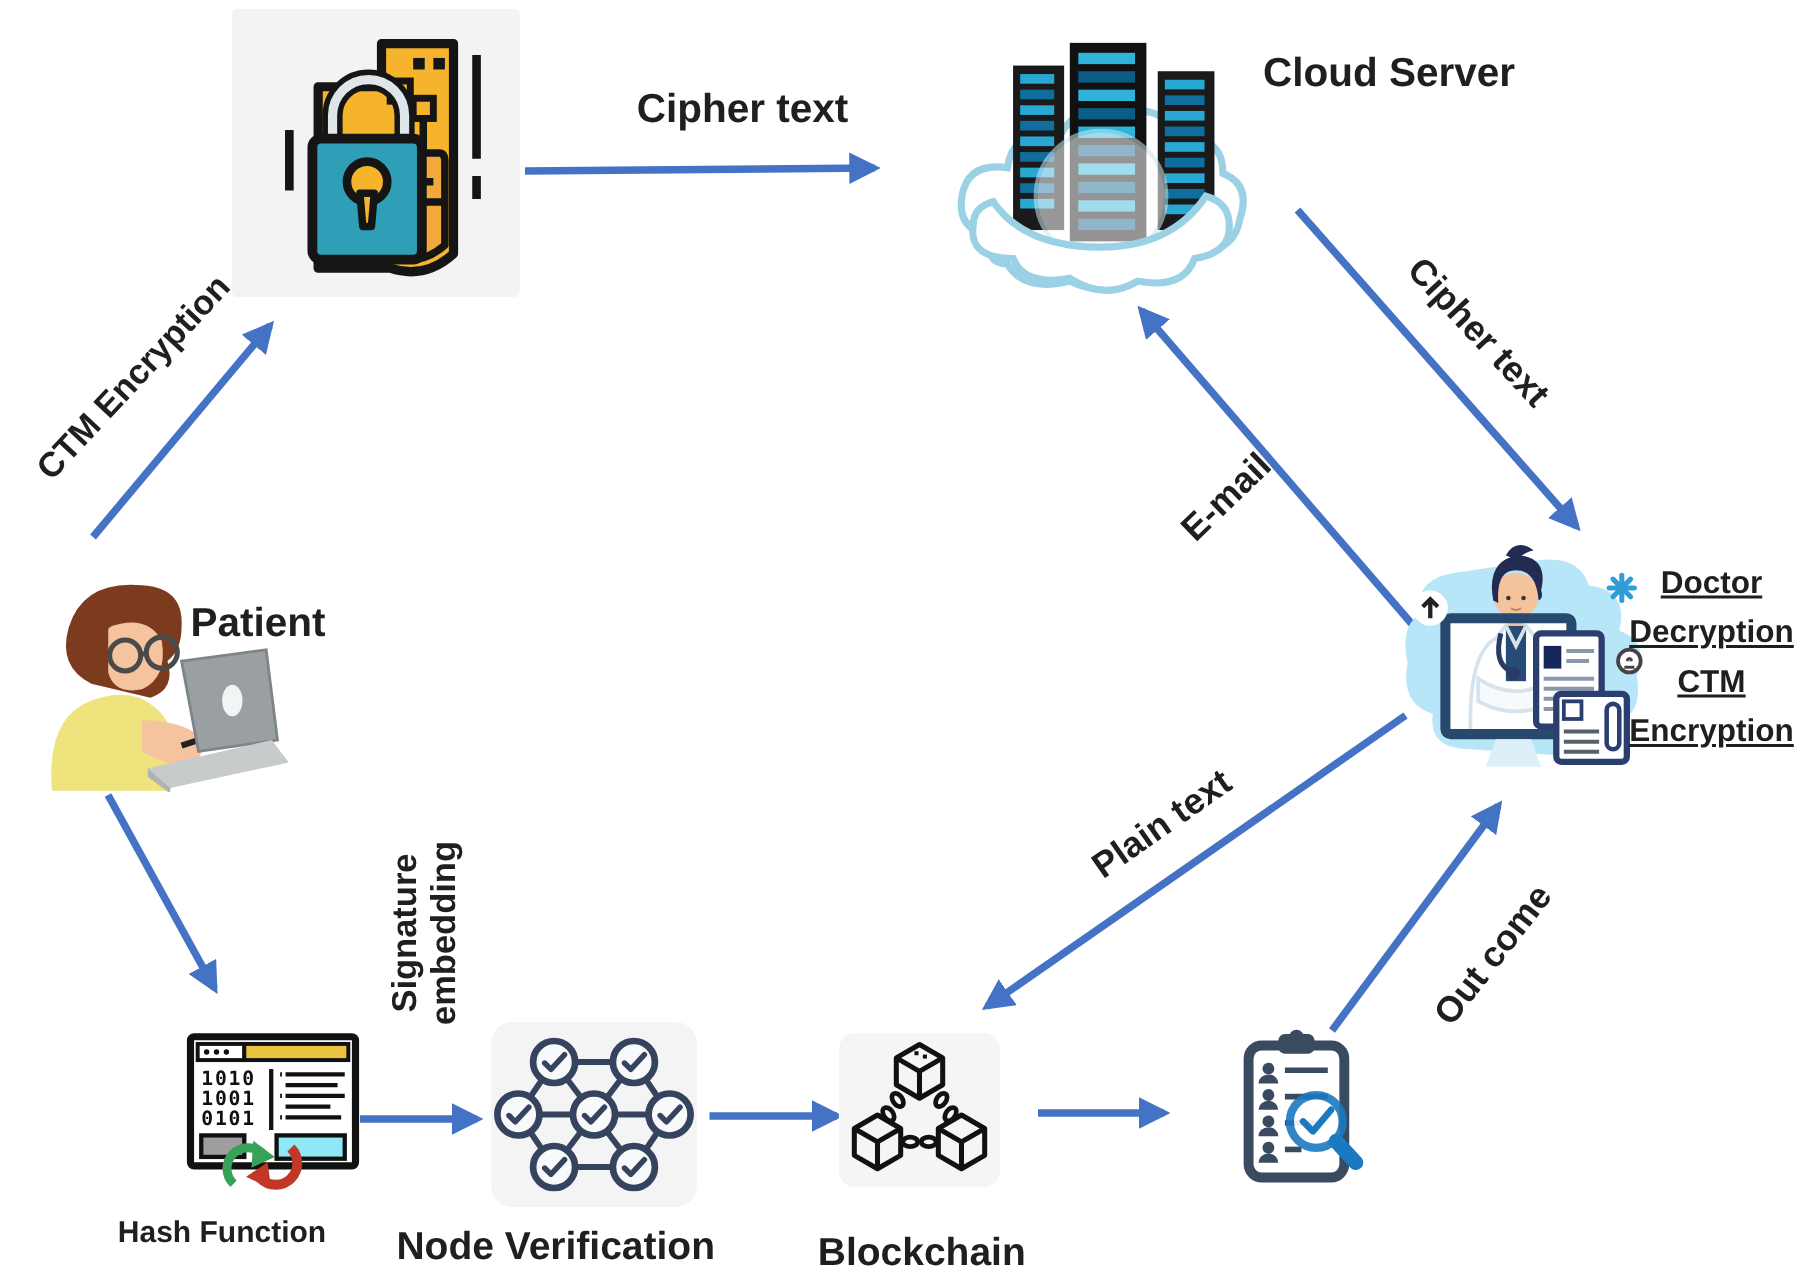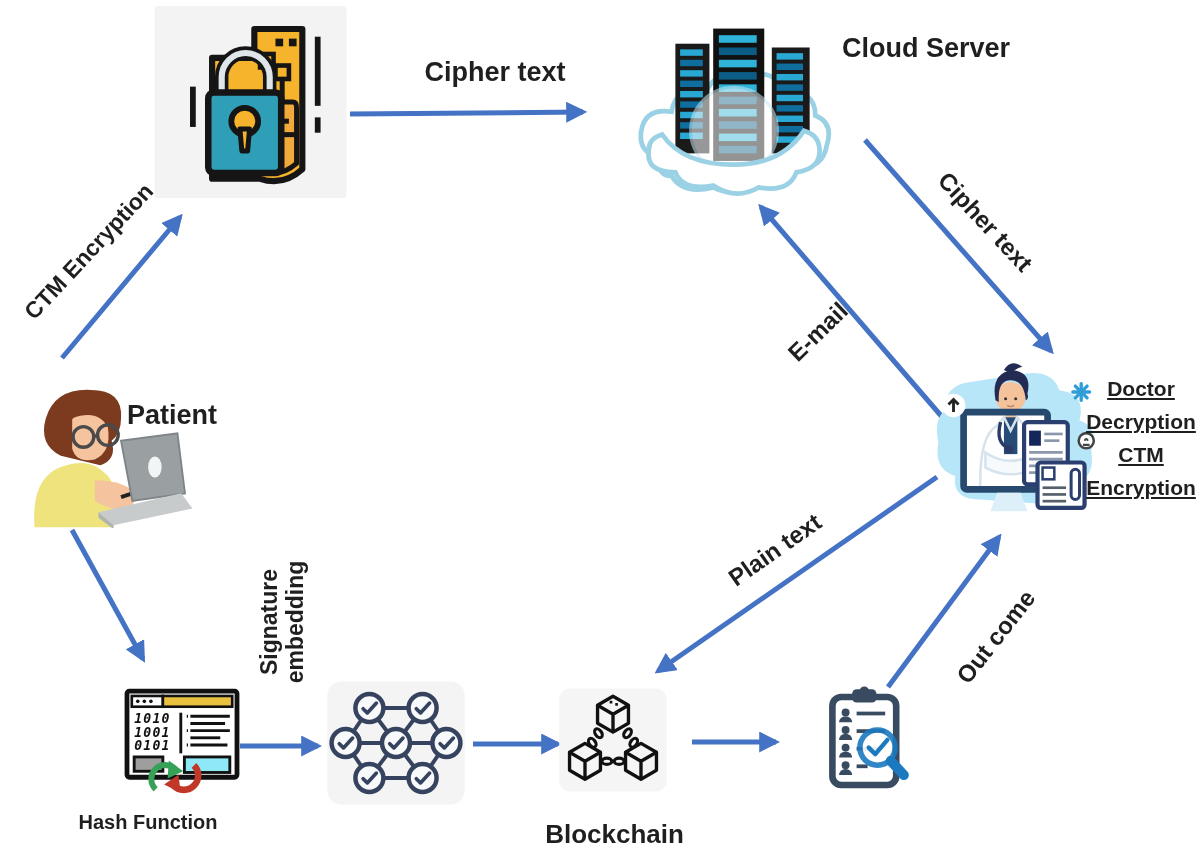--- a/index.html
+++ b/index.html
@@ -1,21 +1,21 @@
 <!DOCTYPE html>
 <html><head>
 <meta charset="utf-8">
 <style>
   html,body { margin:0; padding:0; background:#fff; }
   .stage {
     position:relative; width:1200px; height:854px; background:#ffffff;
     font-family:"Liberation Sans", sans-serif; overflow:hidden;
   }
   .arrow-layer { position:absolute; left:0; top:0; width:1200px; height:854px; z-index:1; }
-  .icon { position:absolute; z-index:2;font-style:italic; }
+  .icon { position:absolute; z-index:2; }
   .icon svg { width:100%; height:100%; display:block; }
   .lbl { position:absolute; z-index:3; font-weight:700; color:#1f1f1f; text-align:center; white-space:nowrap; }
 
   
   #icon-encryption  { left:153px; top:6px;   width:195px; height:192px; }
   #icon-cloud       { left:630px; top:12px;  width:208px; height:192px; }
   #icon-patient     { left:12px;  top:376px; width:188px; height:152px; }
   #icon-hash        { left:122px; top:684px; width:120px; height:110px; }
   #icon-node        { left:326px; top:680px; width:140px; height:126px; }
   #icon-blockchain  { left:556px; top:684px; width:114px; height:112px; }
@@ -353,20 +353,21 @@
   <div class="lbl" id="lbl-ctm">CTM Encryption</div>
   <div class="lbl" id="lbl-cipher-down">Cipher text</div>
   <div class="lbl" id="lbl-email">E-mail</div>
   <div class="lbl" id="lbl-plain">Plain text</div>
   <div class="lbl" id="lbl-outcome">Out come</div>
   <div class="lbl" id="lbl-signature">
     <span class="lbl-line">Signature</span>
     <span class="lbl-line">embedding</span>
   </div>
   <div class="lbl" id="lbl-hash">Hash Function</div>
+  <div class="lbl" id="lbl-node">Node Verification</div>
   <div class="lbl" id="lbl-blockchain">Blockchain</div>
   <div class="lbl" id="lbl-doctor">
     <span class="lbl-line">Doctor</span>
     <span class="lbl-line">Decryption</span>
     <span class="lbl-line">CTM</span>
     <span class="lbl-line">Encryption</span>
   </div>
 
 </div>
 

